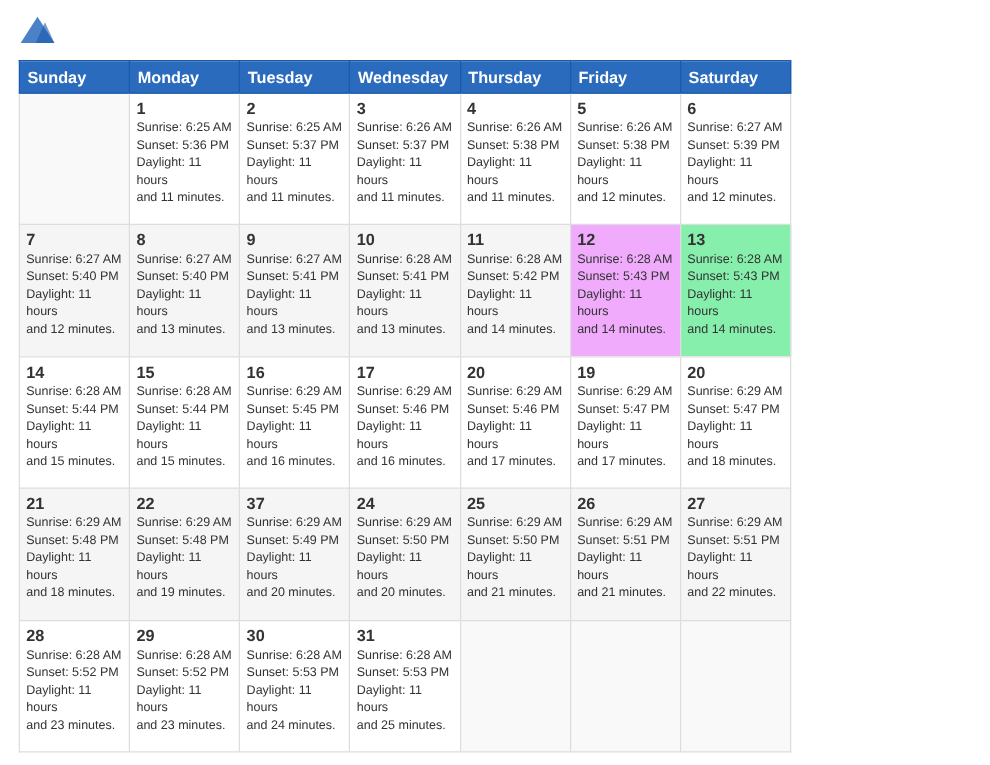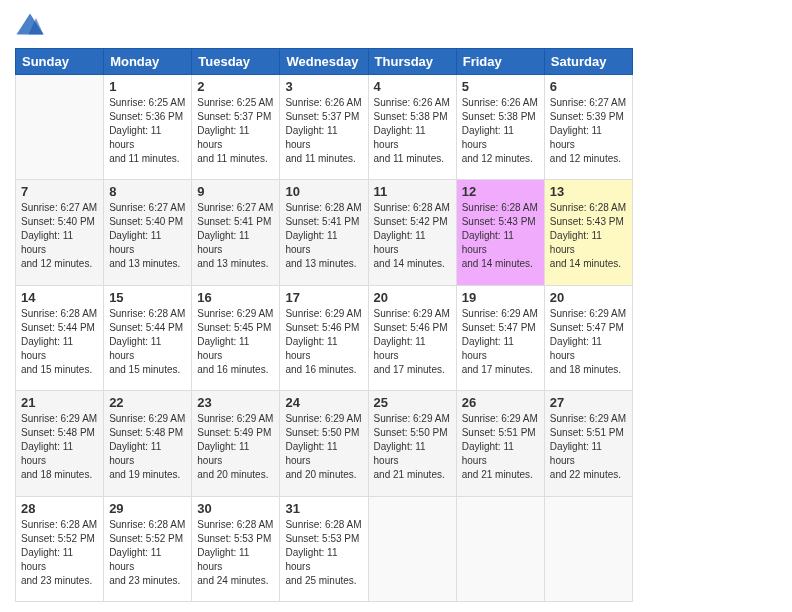--- a/index.html
+++ b/index.html
@@ -216,21 +216,21 @@
 Daylight: 11 hours
 and 14 minutes.</div>
           </td>
           <td style="background: #f0abfc;">
             <span class="day-num">12</span>
             <div class="day-info" style="white-space: pre-line;">Sunrise: 6:28 AM
 Sunset: 5:43 PM
 Daylight: 11 hours
 and 14 minutes.</div>
           </td>
-          <td style="background: #fef9c3;">
+          <td style="background: #86efac;">
             <span class="day-num">13</span>
             <div class="day-info" style="white-space: pre-line;">Sunrise: 6:28 AM
 Sunset: 5:43 PM
 Daylight: 11 hours
 and 14 minutes.</div>
           </td>
         </tr>
         <tr>
           <td>
             <span class="day-num">14</span>
@@ -291,21 +291,21 @@
 and 18 minutes.</div>
           </td>
           <td style="background: rgb(245, 245, 245);">
             <span class="day-num">22</span>
             <div class="day-info" style="white-space: pre-line;">Sunrise: 6:29 AM
 Sunset: 5:48 PM
 Daylight: 11 hours
 and 19 minutes.</div>
           </td>
           <td style="background: rgb(245, 245, 245);">
-            <span class="day-num">23</span>
+            <span class="day-num">37</span>
             <div class="day-info" style="white-space: pre-line;">Sunrise: 6:29 AM
 Sunset: 5:49 PM
 Daylight: 11 hours
 and 20 minutes.</div>
           </td>
           <td style="background: rgb(245, 245, 245);">
             <span class="day-num">24</span>
             <div class="day-info" style="white-space: pre-line;">Sunrise: 6:29 AM
 Sunset: 5:50 PM
 Daylight: 11 hours

